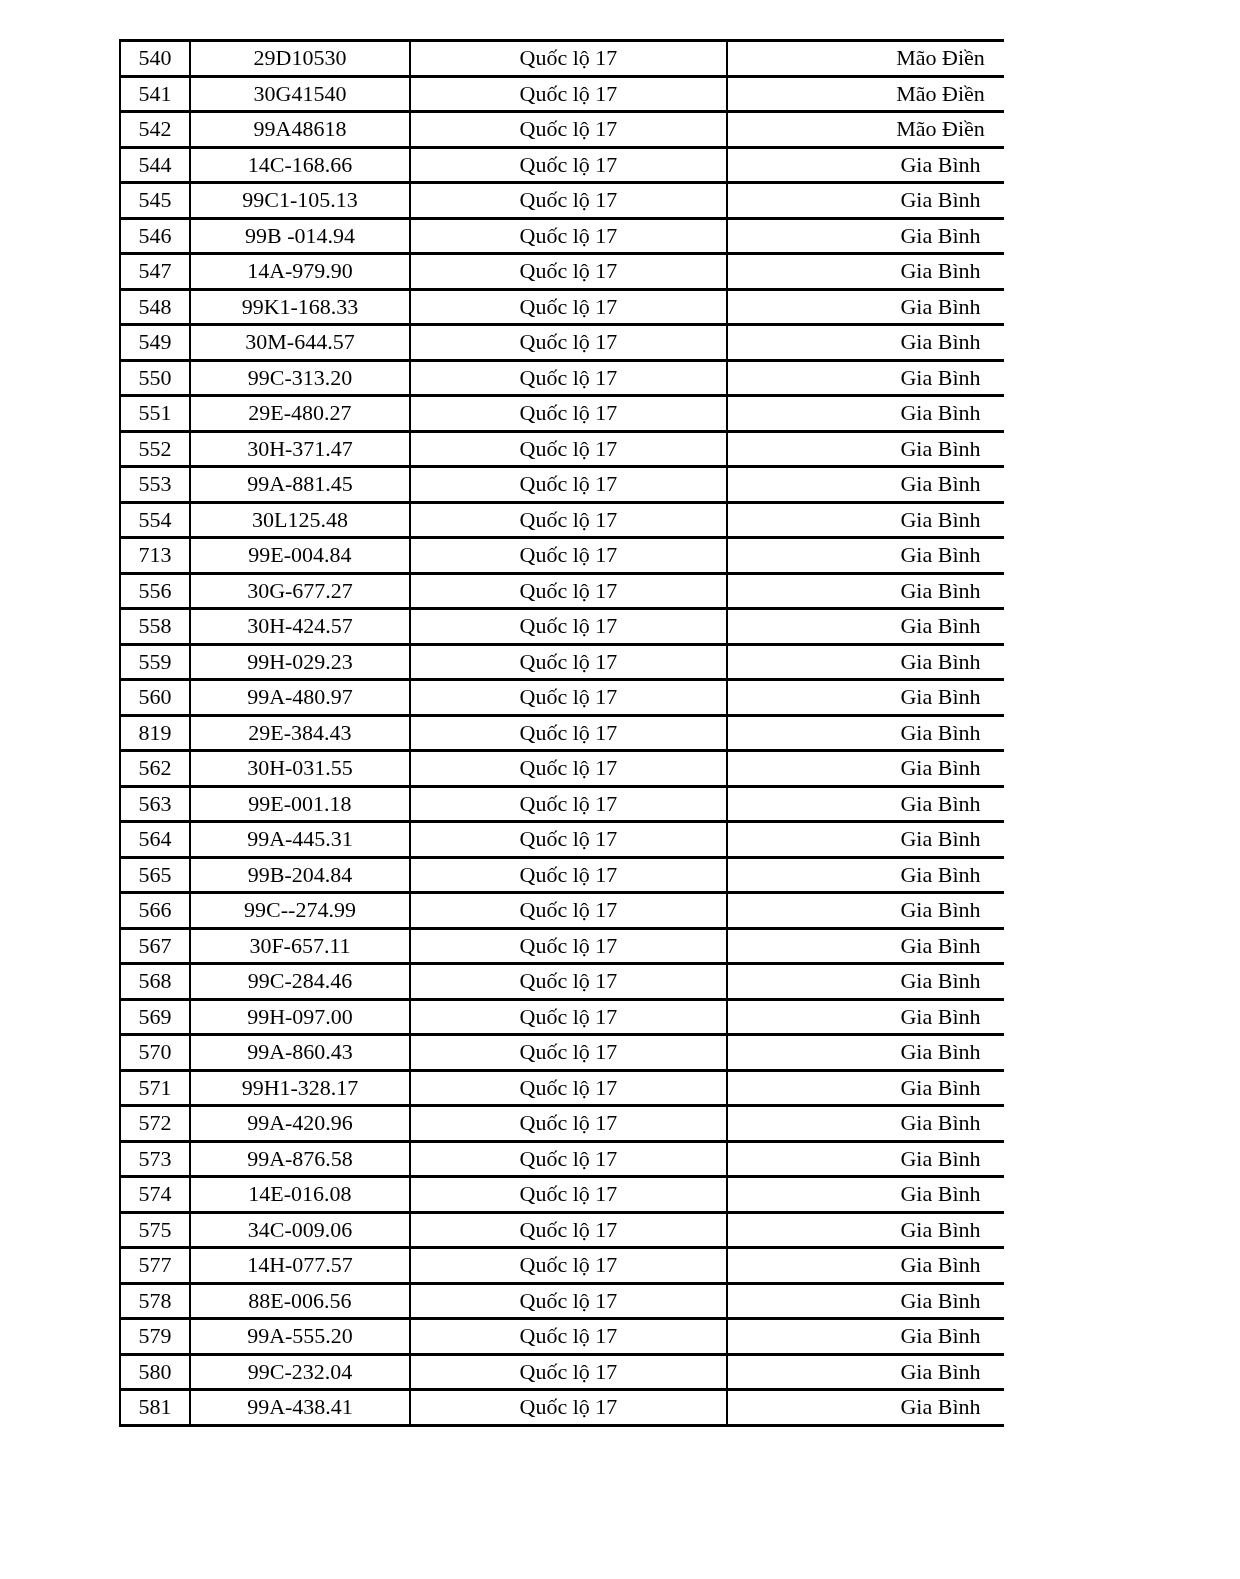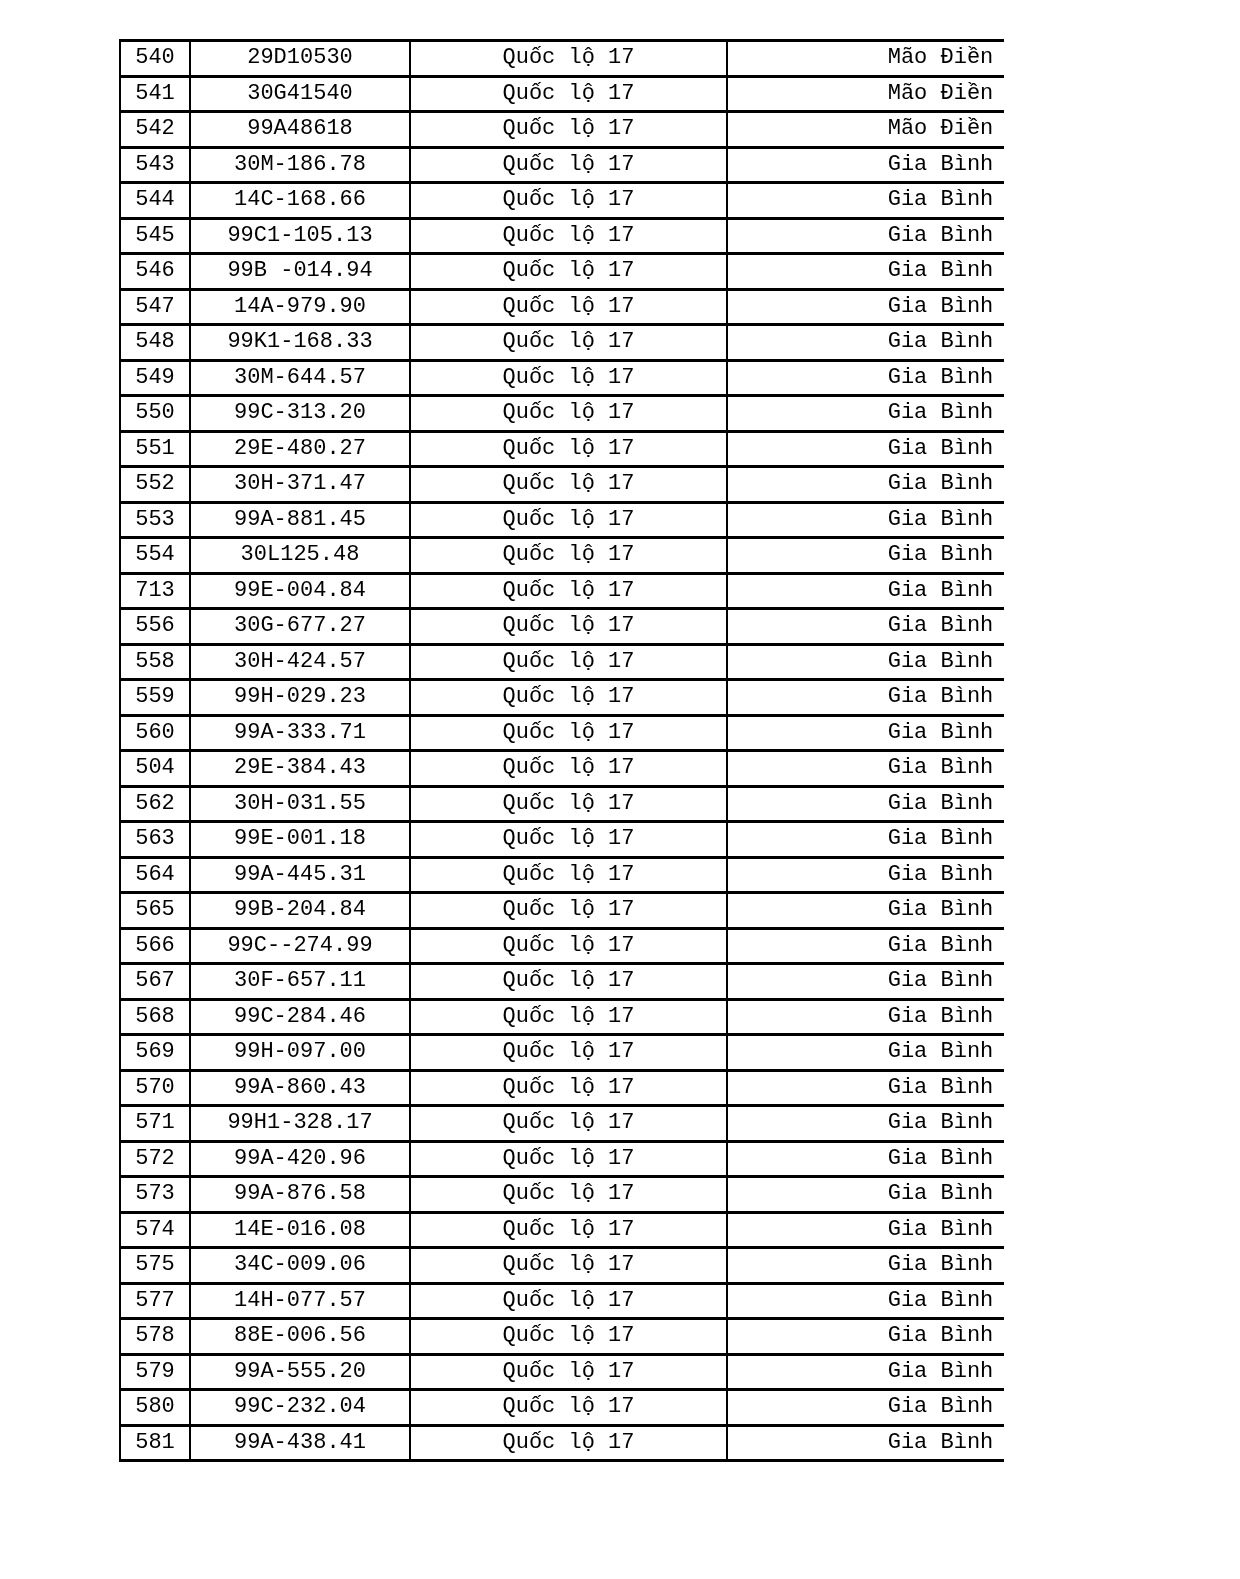--- a/index.html
+++ b/index.html
@@ -5,21 +5,21 @@
   html, body {
     margin: 0;
     padding: 0;
     background: #ffffff;
   }
   .page {
     position: relative;
     width: 1004px;
     height: 1579px;
     background: #ffffff;
-    font-family: Liberation Mono, monospace;
+    font-family: Liberation Serif, serif;
     color: #000000;
     overflow: hidden;
   }
   table.plate-table {
     position: absolute;
     left: 119px;
     top: 39px;
     border-collapse: collapse;
     table-layout: fixed;
     width: 1034px;
@@ -67,26 +67,20 @@
           <td>Quốc lộ 17</td>
           <td>Mão Điền</td>
         </tr>
         <tr>
           <td>542</td>
           <td>99A48618</td>
           <td>Quốc lộ 17</td>
           <td>Mão Điền</td>
         </tr>
         <tr>
-          <td>543</td>
-          <td>30M-186.78</td>
-          <td>Quốc lộ 17</td>
-          <td>Gia Bình</td>
-        </tr>
-        <tr>
           <td>544</td>
           <td>14C-168.66</td>
           <td>Quốc lộ 17</td>
           <td>Gia Bình</td>
         </tr>
         <tr>
           <td>545</td>
           <td>99C1-105.13</td>
           <td>Quốc lộ 17</td>
           <td>Gia Bình</td>
@@ -164,26 +158,26 @@
           <td>Gia Bình</td>
         </tr>
         <tr>
           <td>559</td>
           <td>99H-029.23</td>
           <td>Quốc lộ 17</td>
           <td>Gia Bình</td>
         </tr>
         <tr>
           <td>560</td>
-          <td>99A-333.71</td>
-          <td>Quốc lộ 17</td>
-          <td>Gia Bình</td>
-        </tr>
-        <tr>
-          <td>504</td>
+          <td>99A-480.97</td>
+          <td>Quốc lộ 17</td>
+          <td>Gia Bình</td>
+        </tr>
+        <tr>
+          <td>819</td>
           <td>29E-384.43</td>
           <td>Quốc lộ 17</td>
           <td>Gia Bình</td>
         </tr>
         <tr>
           <td>562</td>
           <td>30H-031.55</td>
           <td>Quốc lộ 17</td>
           <td>Gia Bình</td>
         </tr>

